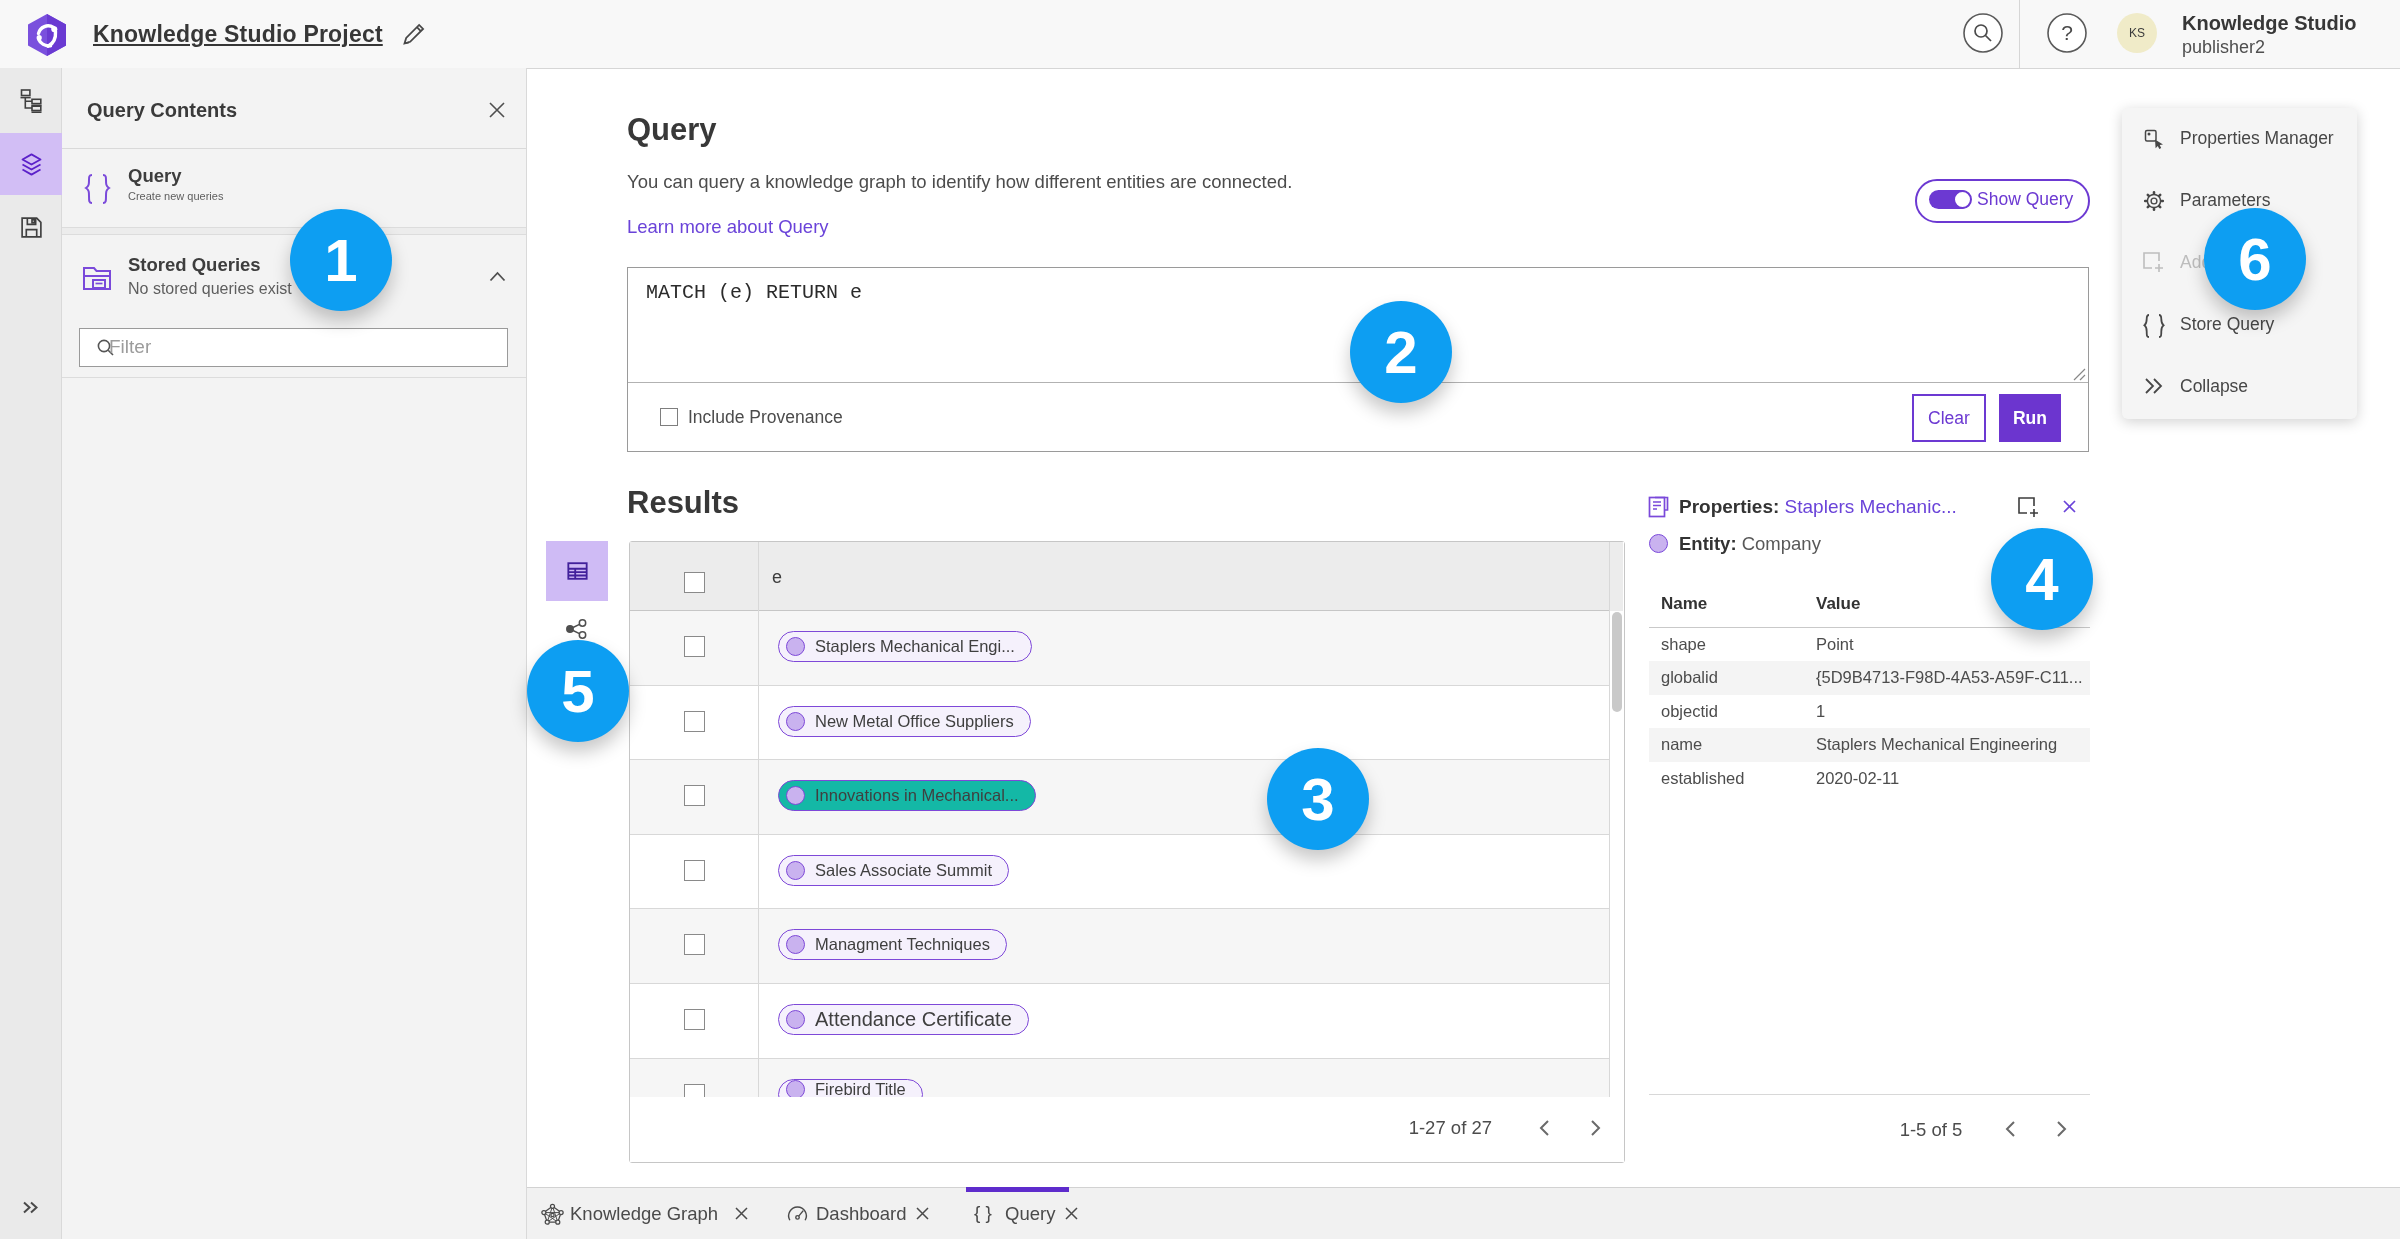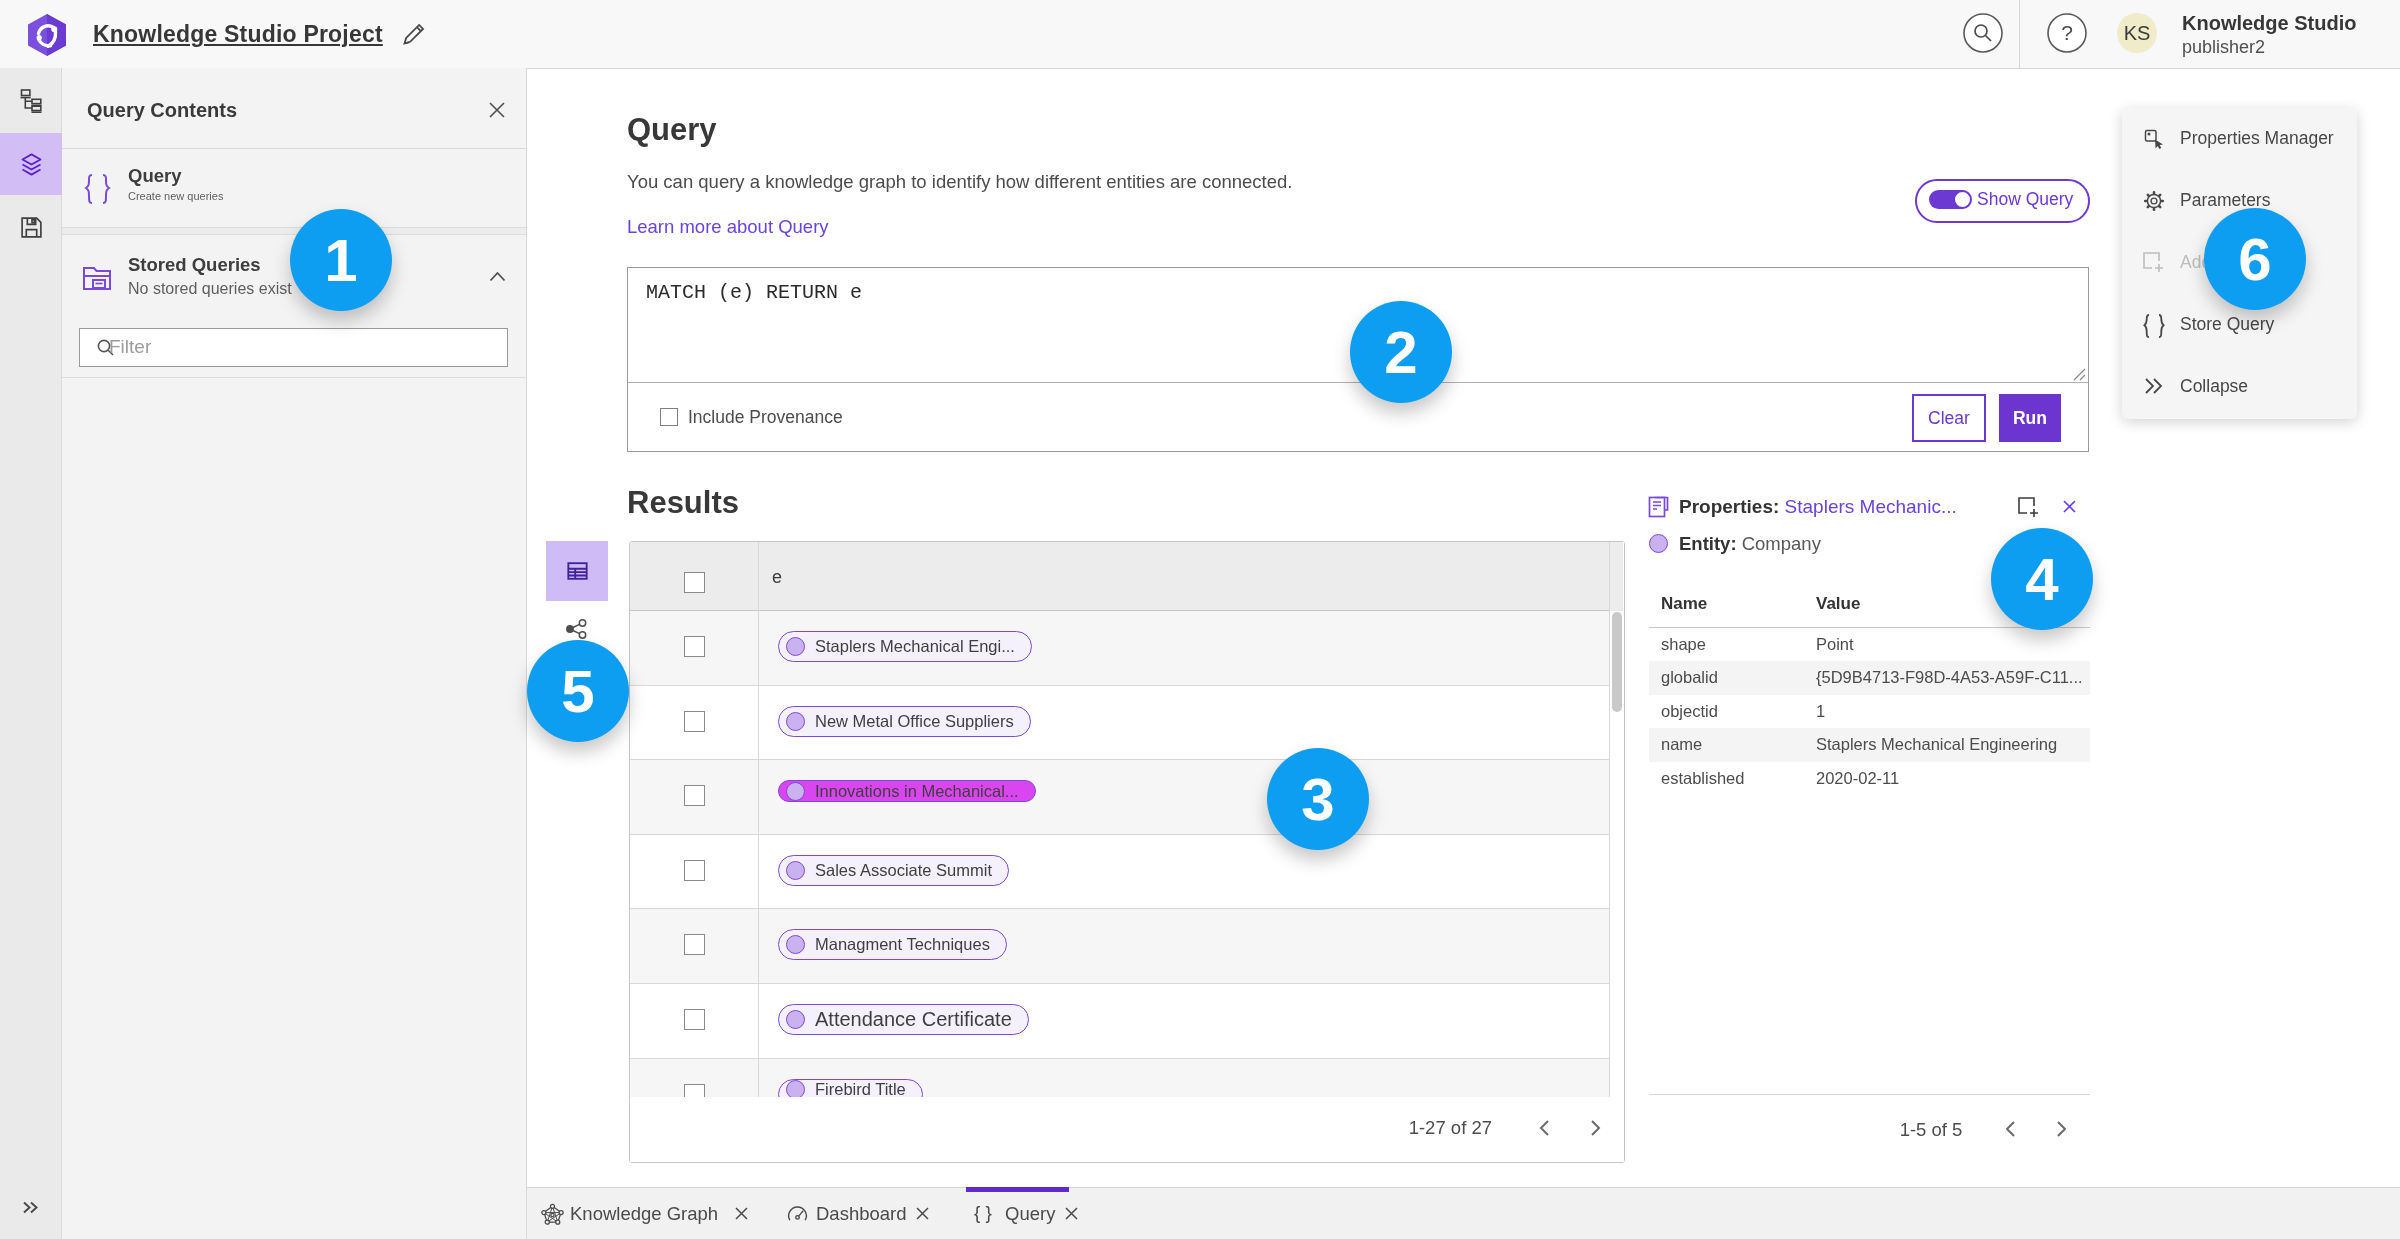--- a/index.html
+++ b/index.html
@@ -39,21 +39,21 @@
   <path d="M22.5 22.5 L28 28" stroke="#4a4a4a" stroke-width="1.7"></path>
 </svg>
 <div class="abs" style="left:2019px;top:0;width:1px;height:68px;background:#d6d6d6;"></div>
 
 <svg class="abs" style="left:2047px;top:13px;" width="40" height="40" viewBox="0 0 40 40" fill="none">
   <circle cx="20" cy="20" r="19" stroke="#5a5a5a" stroke-width="1.6" fill="#fff"></circle>
   <text x="20" y="27" text-anchor="middle" font-size="21" fill="#4a4a4a" font-family="Liberation Sans">?</text>
 </svg>
 
 <div class="abs" style="left:2117px;top:13px;width:40px;height:40px;border-radius:50%;background:#f0ebc8;
-  display:flex;align-items:center;justify-content:center;font-size:20px;color:#3c3c3c;">KS</div>
+  display:flex;align-items:center;justify-content:center;font-size:12px;color:#3c3c3c;">KS</div>
 <div class="abs" style="left:2182px;top:12px;font-size:20px;font-weight:600;color:#373737;">Knowledge Studio</div>
 <div class="abs" style="left:2182px;top:37px;font-size:18px;color:#4f4f4f;">publisher2</div>
 
 <div class="abs" style="left:0;top:68px;width:62px;height:1171px;background:#eaeaea;border-right:1px solid #d9d9d9;box-sizing:border-box;"></div>
 
 <svg class="abs" style="left:20px;top:89px;" width="22" height="24" viewBox="0 0 22 24" fill="none" stroke="#3f3f3f" stroke-width="1.6">
   <rect x="1.5" y="1" width="8.4" height="5.5"></rect>
   <path d="M0.5 8.6 L10.7 8.6"></path>
   <path d="M5.3 8.9 L5.3 19 L12 19 M5.3 12.3 L12 12.3"></path>
   <rect x="12" y="10.3" width="8.8" height="4.3"></rect>
@@ -162,21 +162,21 @@
       <span style="font-size:16.5px;color:#3f3f3f;white-space:nowrap;">Staplers Mechanical Engi...</span>
     </div>
     <div class="abs" style="left:630px;top:685.6px;width:994px;height:74.6px;background:#ffffff;border-bottom:1px solid #d8d8d8;box-sizing:border-box;"></div>
     <div class="abs" style="left:684px;top:710.6px;width:21px;height:21px;border:1.5px solid #8a8a8a;background:#fff;box-sizing:border-box;"></div>
     <div class="abs" style="left:778px;top:705.6px;height:31px;border:1.5px solid #7e48d8;border-radius:17px;background:#f5f1fc;box-sizing:border-box;display:flex;align-items:center;padding:0 16px 0 7px;">
       <div style="width:19px;height:19px;border-radius:50%;background:#c9b2ef;border:1.5px solid #7e48d8;box-sizing:border-box;margin-right:10px;flex:none;"></div>
       <span style="font-size:16.5px;color:#3f3f3f;white-space:nowrap;">New Metal Office Suppliers</span>
     </div>
     <div class="abs" style="left:630px;top:760.2px;width:994px;height:74.6px;background:#f6f6f6;border-bottom:1px solid #d8d8d8;box-sizing:border-box;"></div>
     <div class="abs" style="left:684px;top:785.2px;width:21px;height:21px;border:1.5px solid #8a8a8a;background:#fff;box-sizing:border-box;"></div>
-    <div class="abs" style="left:778px;top:780.2px;height:22px;border:1.5px solid #7e48d8;border-radius:17px;background:#d946ef;box-sizing:border-box;display:flex;align-items:center;padding:0 16px 0 7px;">
+    <div class="abs" style="left:778px;top:780.2px;height:31px;border:1.5px solid #7e48d8;border-radius:17px;background:#14b8a6;box-sizing:border-box;display:flex;align-items:center;padding:0 16px 0 7px;">
       <div style="width:19px;height:19px;border-radius:50%;background:#c9b2ef;border:1.5px solid #7e48d8;box-sizing:border-box;margin-right:10px;flex:none;"></div>
       <span style="font-size:16.5px;color:#3f3f3f;white-space:nowrap;">Innovations in Mechanical...</span>
     </div>
     <div class="abs" style="left:630px;top:834.8px;width:994px;height:74.6px;background:#ffffff;border-bottom:1px solid #d8d8d8;box-sizing:border-box;"></div>
     <div class="abs" style="left:684px;top:859.8px;width:21px;height:21px;border:1.5px solid #8a8a8a;background:#fff;box-sizing:border-box;"></div>
     <div class="abs" style="left:778px;top:854.8px;height:31px;border:1.5px solid #7e48d8;border-radius:17px;background:#f5f1fc;box-sizing:border-box;display:flex;align-items:center;padding:0 16px 0 7px;">
       <div style="width:19px;height:19px;border-radius:50%;background:#c9b2ef;border:1.5px solid #7e48d8;box-sizing:border-box;margin-right:10px;flex:none;"></div>
       <span style="font-size:16.5px;color:#3f3f3f;white-space:nowrap;">Sales Associate Summit</span>
     </div>
     <div class="abs" style="left:630px;top:909.4px;width:994px;height:74.6px;background:#f6f6f6;border-bottom:1px solid #d8d8d8;box-sizing:border-box;"></div>

